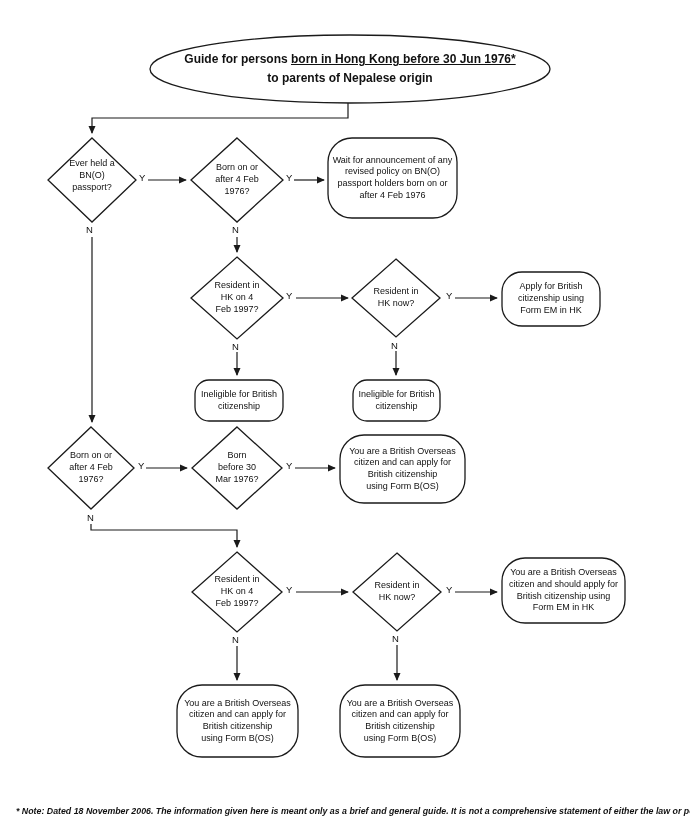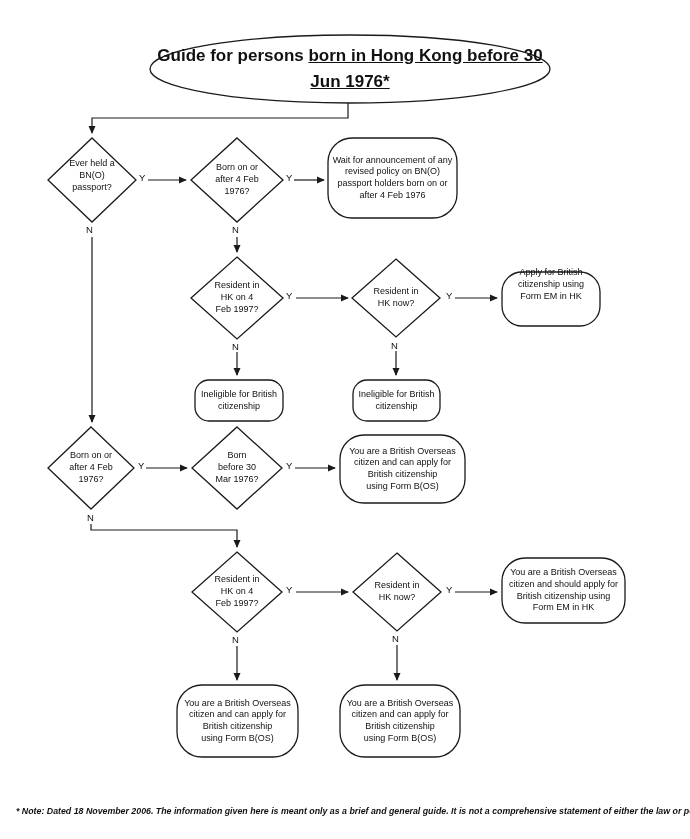--- a/index.html
+++ b/index.html
@@ -6,21 +6,21 @@
   .canvas {
     position:relative; width:690px; height:839px; background:#ffffff;
     font-family:"Liberation Sans", sans-serif; color:#111; overflow:hidden;
   }
   svg.layer { position:absolute; left:0; top:0; }
   .lbl {
     position:absolute; display:flex; align-items:center; justify-content:center;
     text-align:center; font-size:9px; line-height:1.3; color:#111;
   }
   .lbl .txt { width:100%; white-space:pre-line; }
-  .title { font-weight:bold; font-size:17px; line-height:1.55; }
+  .title { font-weight:bold; font-size:12px; line-height:1.55; }
   .title .txt { white-space:normal; }
   .u { text-decoration:underline; }
   .link { }
   .branch { position:absolute; font-size:9.5px; color:#111; }
   .footnote {
     position:absolute; left:16px; top:806px; white-space:nowrap;
     font-size:8.8px; font-style:italic; font-weight:bold; color:#111;
   }
 </style>
 </head>
@@ -77,20 +77,21 @@
       <rect x="502" y="558" width="123" height="65" rx="23"></rect>
 
       <rect x="177" y="685" width="121" height="72" rx="25"></rect>
       <rect x="340" y="685" width="120" height="72" rx="25"></rect>
     </g>
   </svg>
 
   <div class="lbl title" style="left:151px;top:37px;width:398px;height:64px">
     <div class="txt">
         <div><span>Guide for persons </span><span class="u">born in Hong Kong before 30 Jun 1976*</span></div>
+        <div>to parents of Nepalese origin</div>
       </div>
   </div>
 
   <div class="lbl" style="left:50px;top:136px;width:84px;height:80px">
       <div class="txt">Ever held a
 BN(O)
 passport?</div>
     </div>
   <div class="lbl" style="left:193px;top:140px;width:88px;height:80px">
       <div class="txt">Born on or
@@ -125,21 +126,21 @@
       <div class="txt">Resident in
 HK now?</div>
     </div>
 
   <div class="lbl" style="left:330px;top:140px;width:125px;height:76px">
       <div class="txt">Wait for announcement of any
 revised policy on BN(O)
 passport holders born on or
 after 4 Feb 1976</div>
     </div>
-  <div class="lbl" style="left:503px;top:259px;width:96px;height:52px">
+  <div class="lbl" style="left:503px;top:273px;width:96px;height:52px">
       <div class="txt"><span>Apply for British
 citizenship using
 </span><span class="link">Form EM</span><span> in HK</span></div>
     </div>
   <div class="lbl" style="left:196px;top:381px;width:86px;height:39px">
       <div class="txt">Ineligible for British
 citizenship</div>
     </div>
   <div class="lbl" style="left:354px;top:381px;width:85px;height:39px">
       <div class="txt">Ineligible for British

